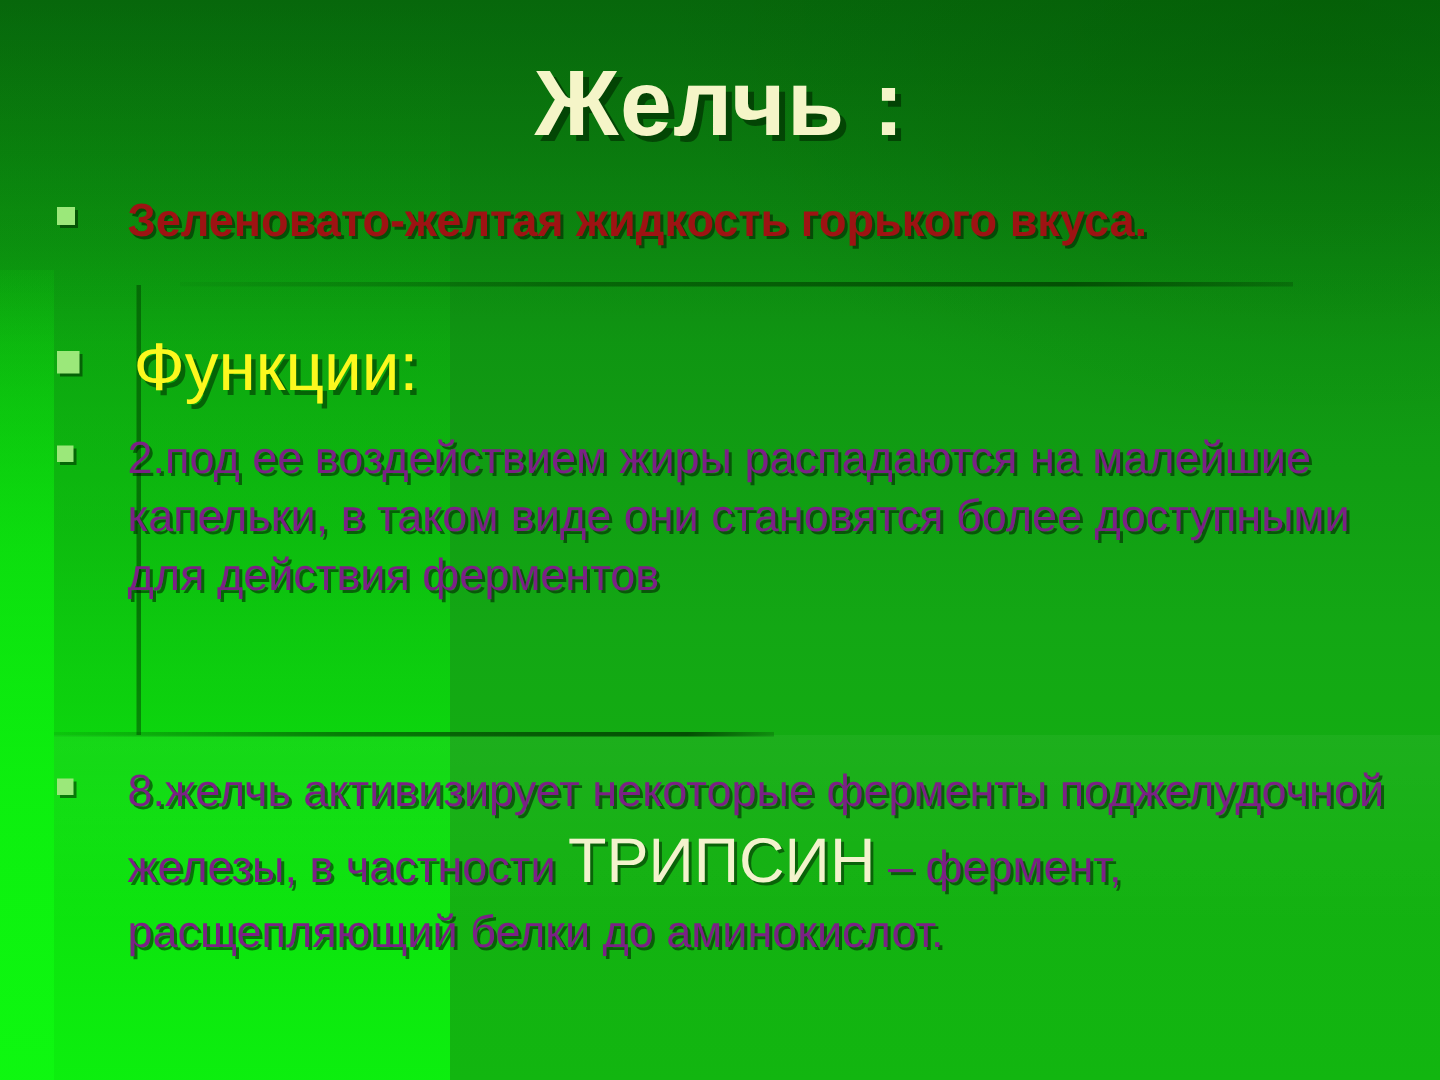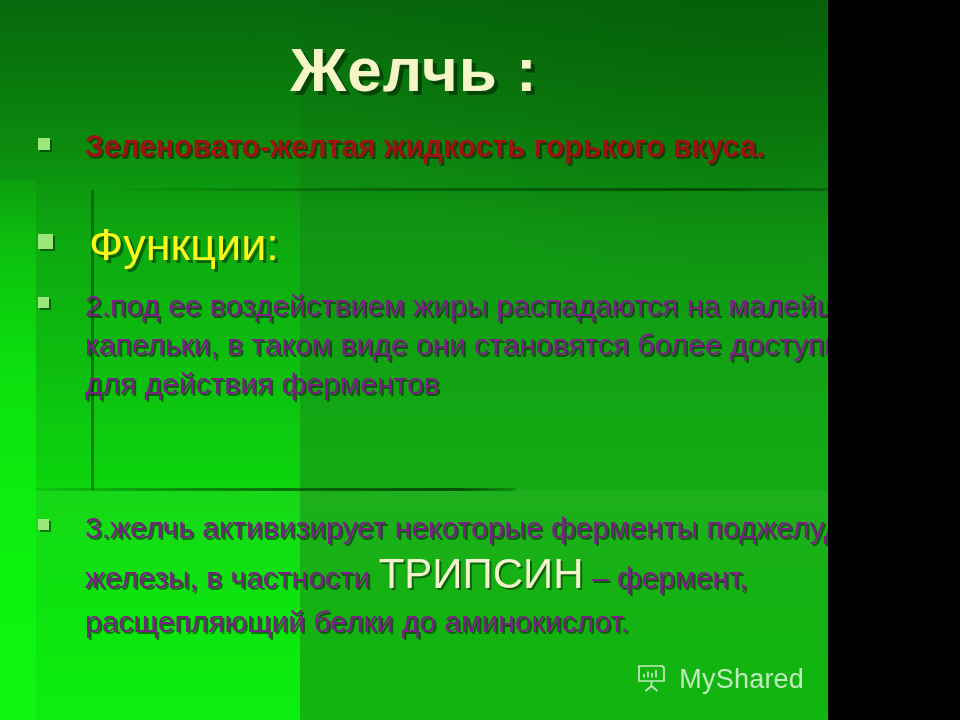--- a/index.html
+++ b/index.html
@@ -2,21 +2,21 @@
 <html><head>
 <meta charset="utf-8">
 <style>
   html, body {
     margin: 0;
     padding: 0;
     background: #000;
   }
   #slide {
     position: relative;
-    width: 828px;
+    width: 960px;
     height: 720px;
     overflow: hidden;
     font-family: "Liberation Sans", sans-serif;
     background: #12a012;
   }
 
   
   .bg-base {
     position: absolute; inset: 0;
     background: linear-gradient(to bottom, #0a7a10 0%, #0f9412 30%, #13a714 58%, #13b011 78%, #12b610 100%);
@@ -185,29 +185,17 @@
     <span class="txt">Функции:</span>
   </div>
 
   <div class="row row-3">
     <span class="bullet b-sm"></span>
     <span class="txt body-txt">2.под ее воздействием жиры распадаются на малейшие капельки, в таком виде они становятся более доступными для действия ферментов</span>
   </div>
 
   <div class="row row-4">
     <span class="bullet b-sm"></span>
-    <span class="txt body-txt"><span>3.желчь активизирует некоторые ферменты поджелудочной железы, в частности </span><span class="emph">ТРИПСИН</span><span> – фермент, расщепляющий белки до аминокислот.</span></span>
-  </div>
-
-  <div class="watermark">
-    <span>
-      <svg class="wm-icon" viewBox="0 0 34 34" fill="none" stroke="#d8f3d8" stroke-width="1.7">
-        <path d="M4 4 h22 a3 3 0 0 1 3 3 v12 h-25 z"></path>
-        <path d="M29 7 a3 3 0 0 0 -3 -3"></path>
-        <path d="M16.5 19 v5"></path>
-        <path d="M16.5 24 l-6 5 M16.5 24 l6 5"></path>
-        <path d="M9 15.5 v-3.5 M13 15.5 v-6 M17 15.5 v-4.5 M21 15.5 v-7.5"></path>
-      </svg>
-    </span>
-    <span class="wm-text">MyShared</span>
-  </div>
+    <span class="txt body-txt"><span>8.желчь активизирует некоторые ферменты поджелудочной железы, в частности </span><span class="emph">ТРИПСИН</span><span> – фермент, расщепляющий белки до аминокислот.</span></span>
+  </div>
+
 
 </div>
 
 </body></html>

